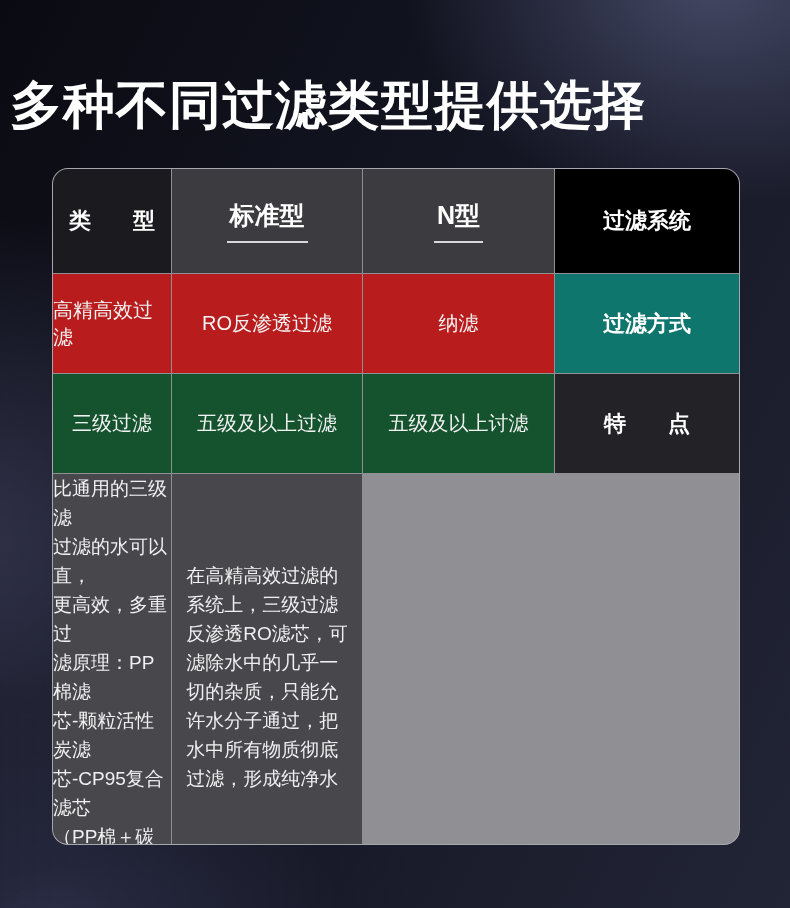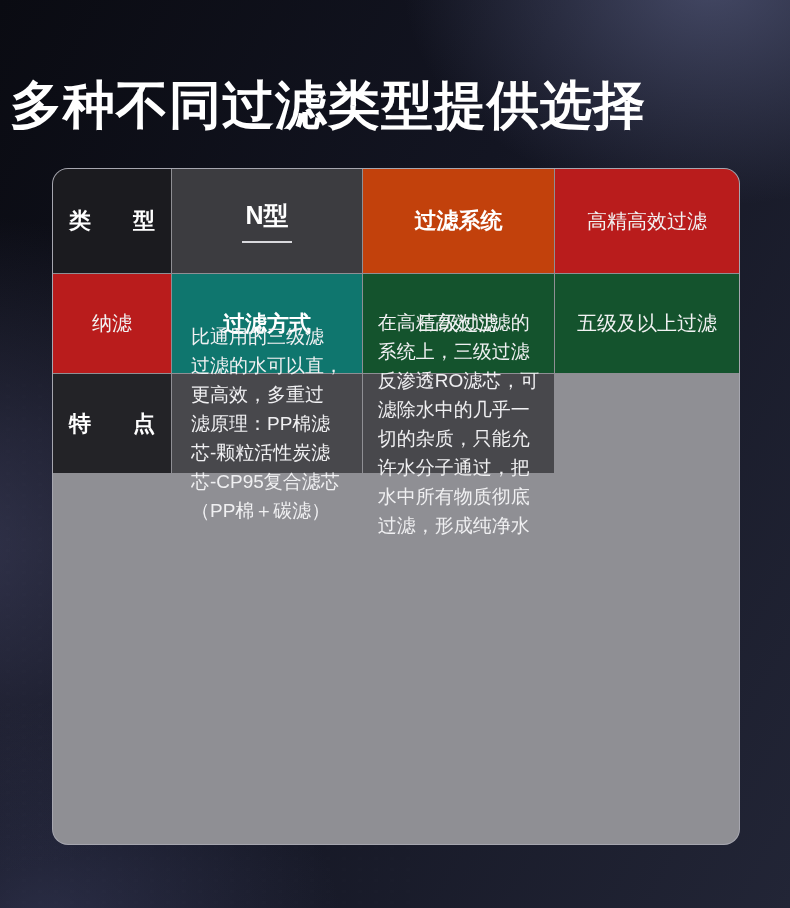--- a/index.html
+++ b/index.html
@@ -39,21 +39,21 @@
     overflow: hidden;
     box-sizing: border-box;
   }
   .cell {
     display: flex; align-items: center; justify-content: center;
     color: #ffffff;
   }
   
   .lab      { background: #1d1d21; font-weight: 700; font-size: 22px; }
   .lab.r1   { background: #1b1b1f; }
-  .lab.r2   { background: #c2410c; }
+  .lab.r2   { background: #000000; }
   .lab.r3   { background: #0f766e; }
   .lab.r4   { background: #232327; }
   .spread   { width: 86px; display: flex; justify-content: space-between; }
   
   .hed      { background: #3c3c40; font-size: 25px; font-weight: 700; }
   .hed .u   { border-bottom: 2px solid #d9d9dd; padding: 0 3px 9px; }
   .val      { background: #b91c1c; font-size: 20px; color: #f2f2f3; }
   .val.r3   { background: #14532d; }
   .fea      { background: #48484c; }
   .fea .p   {
@@ -70,30 +70,35 @@
 
 <div class="cmp-table">
 
   <div class="cell lab r1">
     <span class="spread">
       <span>类</span>
       <span>型</span>
     </span>
   </div>
   <div class="cell hed">
+    <span class="u">标准型</span>
+  </div>
+  <div class="cell hed">
     <span class="u">N型</span>
   </div>
 
   <div class="cell lab r2">过滤系统</div>
   <div class="cell val">高精高效过滤</div>
+  <div class="cell val">RO反渗透过滤</div>
   <div class="cell val">纳滤</div>
 
   <div class="cell lab r3">过滤方式</div>
   <div class="cell val r3">三级过滤</div>
   <div class="cell val r3">五级及以上过滤</div>
+  <div class="cell val r3">五级及以上讨滤</div>
 
   <div class="cell lab r4">
     <span class="spread">
       <span>特</span>
       <span>点</span>
     </span>
   </div>
   <div class="cell fea">
     <span class="p">比通用的三级滤
 过滤的水可以直，

